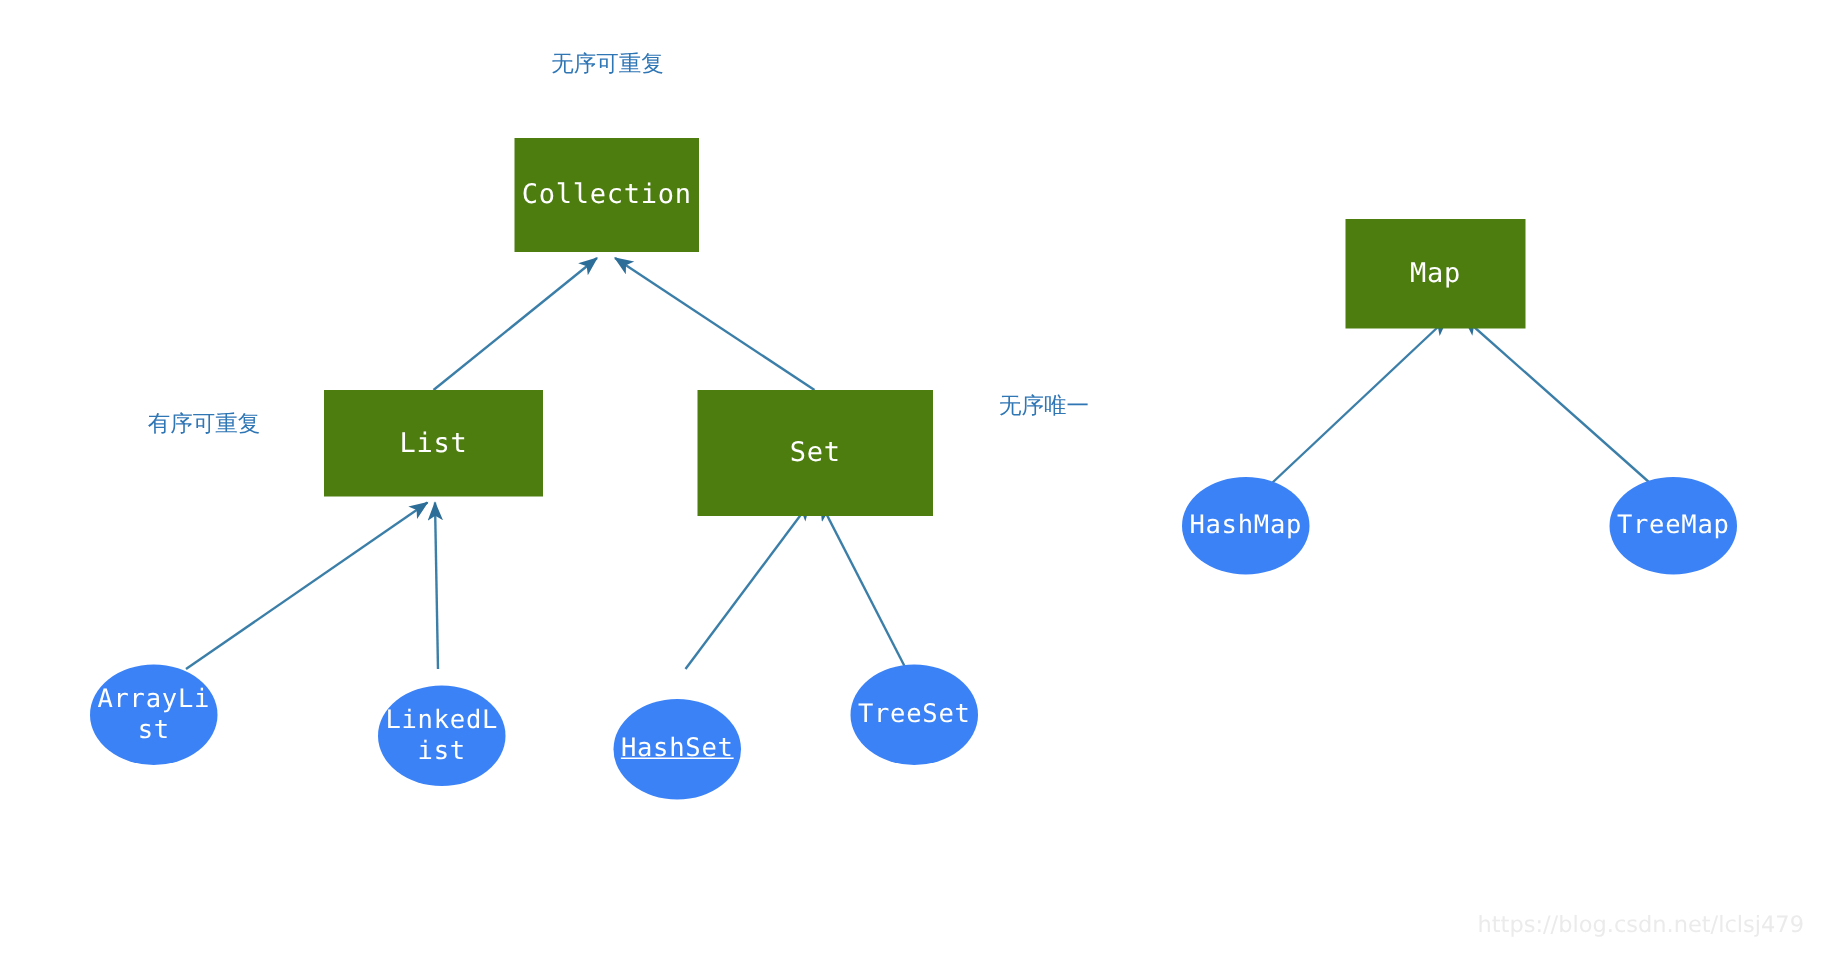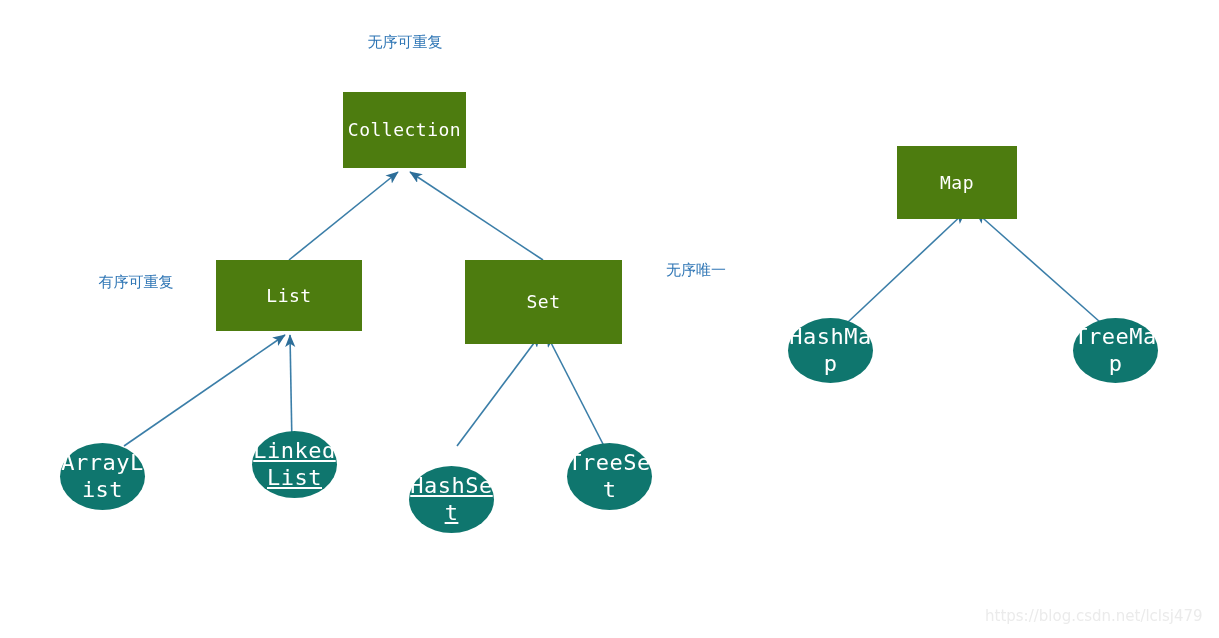--- a/index.html
+++ b/index.html
@@ -38,23 +38,23 @@
     overflow-wrap: anywhere;
     white-space: normal;
     font-family: "DejaVu Sans Mono", "Liberation Mono", monospace;
   }
   .rect {
     background: #4d7c0f;
     font-size: 18px;
     letter-spacing: 0.5px;
   }
   .ellipse {
-    background: #0f766e;
+    background: #3b82f6;
     border-radius: 50%;
-    font-size: 22px;
+    font-size: 17px;
     letter-spacing: 0.5px;
   }
   .annot {
     position: absolute;
     color: #2f76b5;
     font-size: 15px;
     line-height: 1.35;
     text-align: center;
     font-family: "DejaVu Sans", "Liberation Sans", sans-serif;
   }
@@ -98,21 +98,21 @@
       </div>
       <div class="node rect" style="left: 465px; top: 260px; width: 157px; height: 84px;">
         <span>Set</span>
       </div>
       <div class="node rect" style="left: 897px; top: 146px; width: 120px; height: 73px;">
         <span>Map</span>
       </div>
       <div class="node ellipse" style="left: 60px; top: 443px; width: 85px; height: 67px;">
         <span>ArrayList</span>
       </div>
-      <div class="node ellipse" style="left: 252px; top: 431px; width: 85px; height: 67px; text-decoration: underline;">
+      <div class="node ellipse" style="left: 252px; top: 457px; width: 85px; height: 67px;">
         <span>LinkedList</span>
       </div>
       <div class="node ellipse" style="left: 409px; top: 466px; width: 85px; height: 67px; text-decoration: underline;">
         <span>HashSet</span>
       </div>
       <div class="node ellipse" style="left: 567px; top: 443px; width: 85px; height: 67px;">
         <span>TreeSet</span>
       </div>
       <div class="node ellipse" style="left: 788px; top: 318px; width: 85px; height: 65px;">
         <span>HashMap</span>

